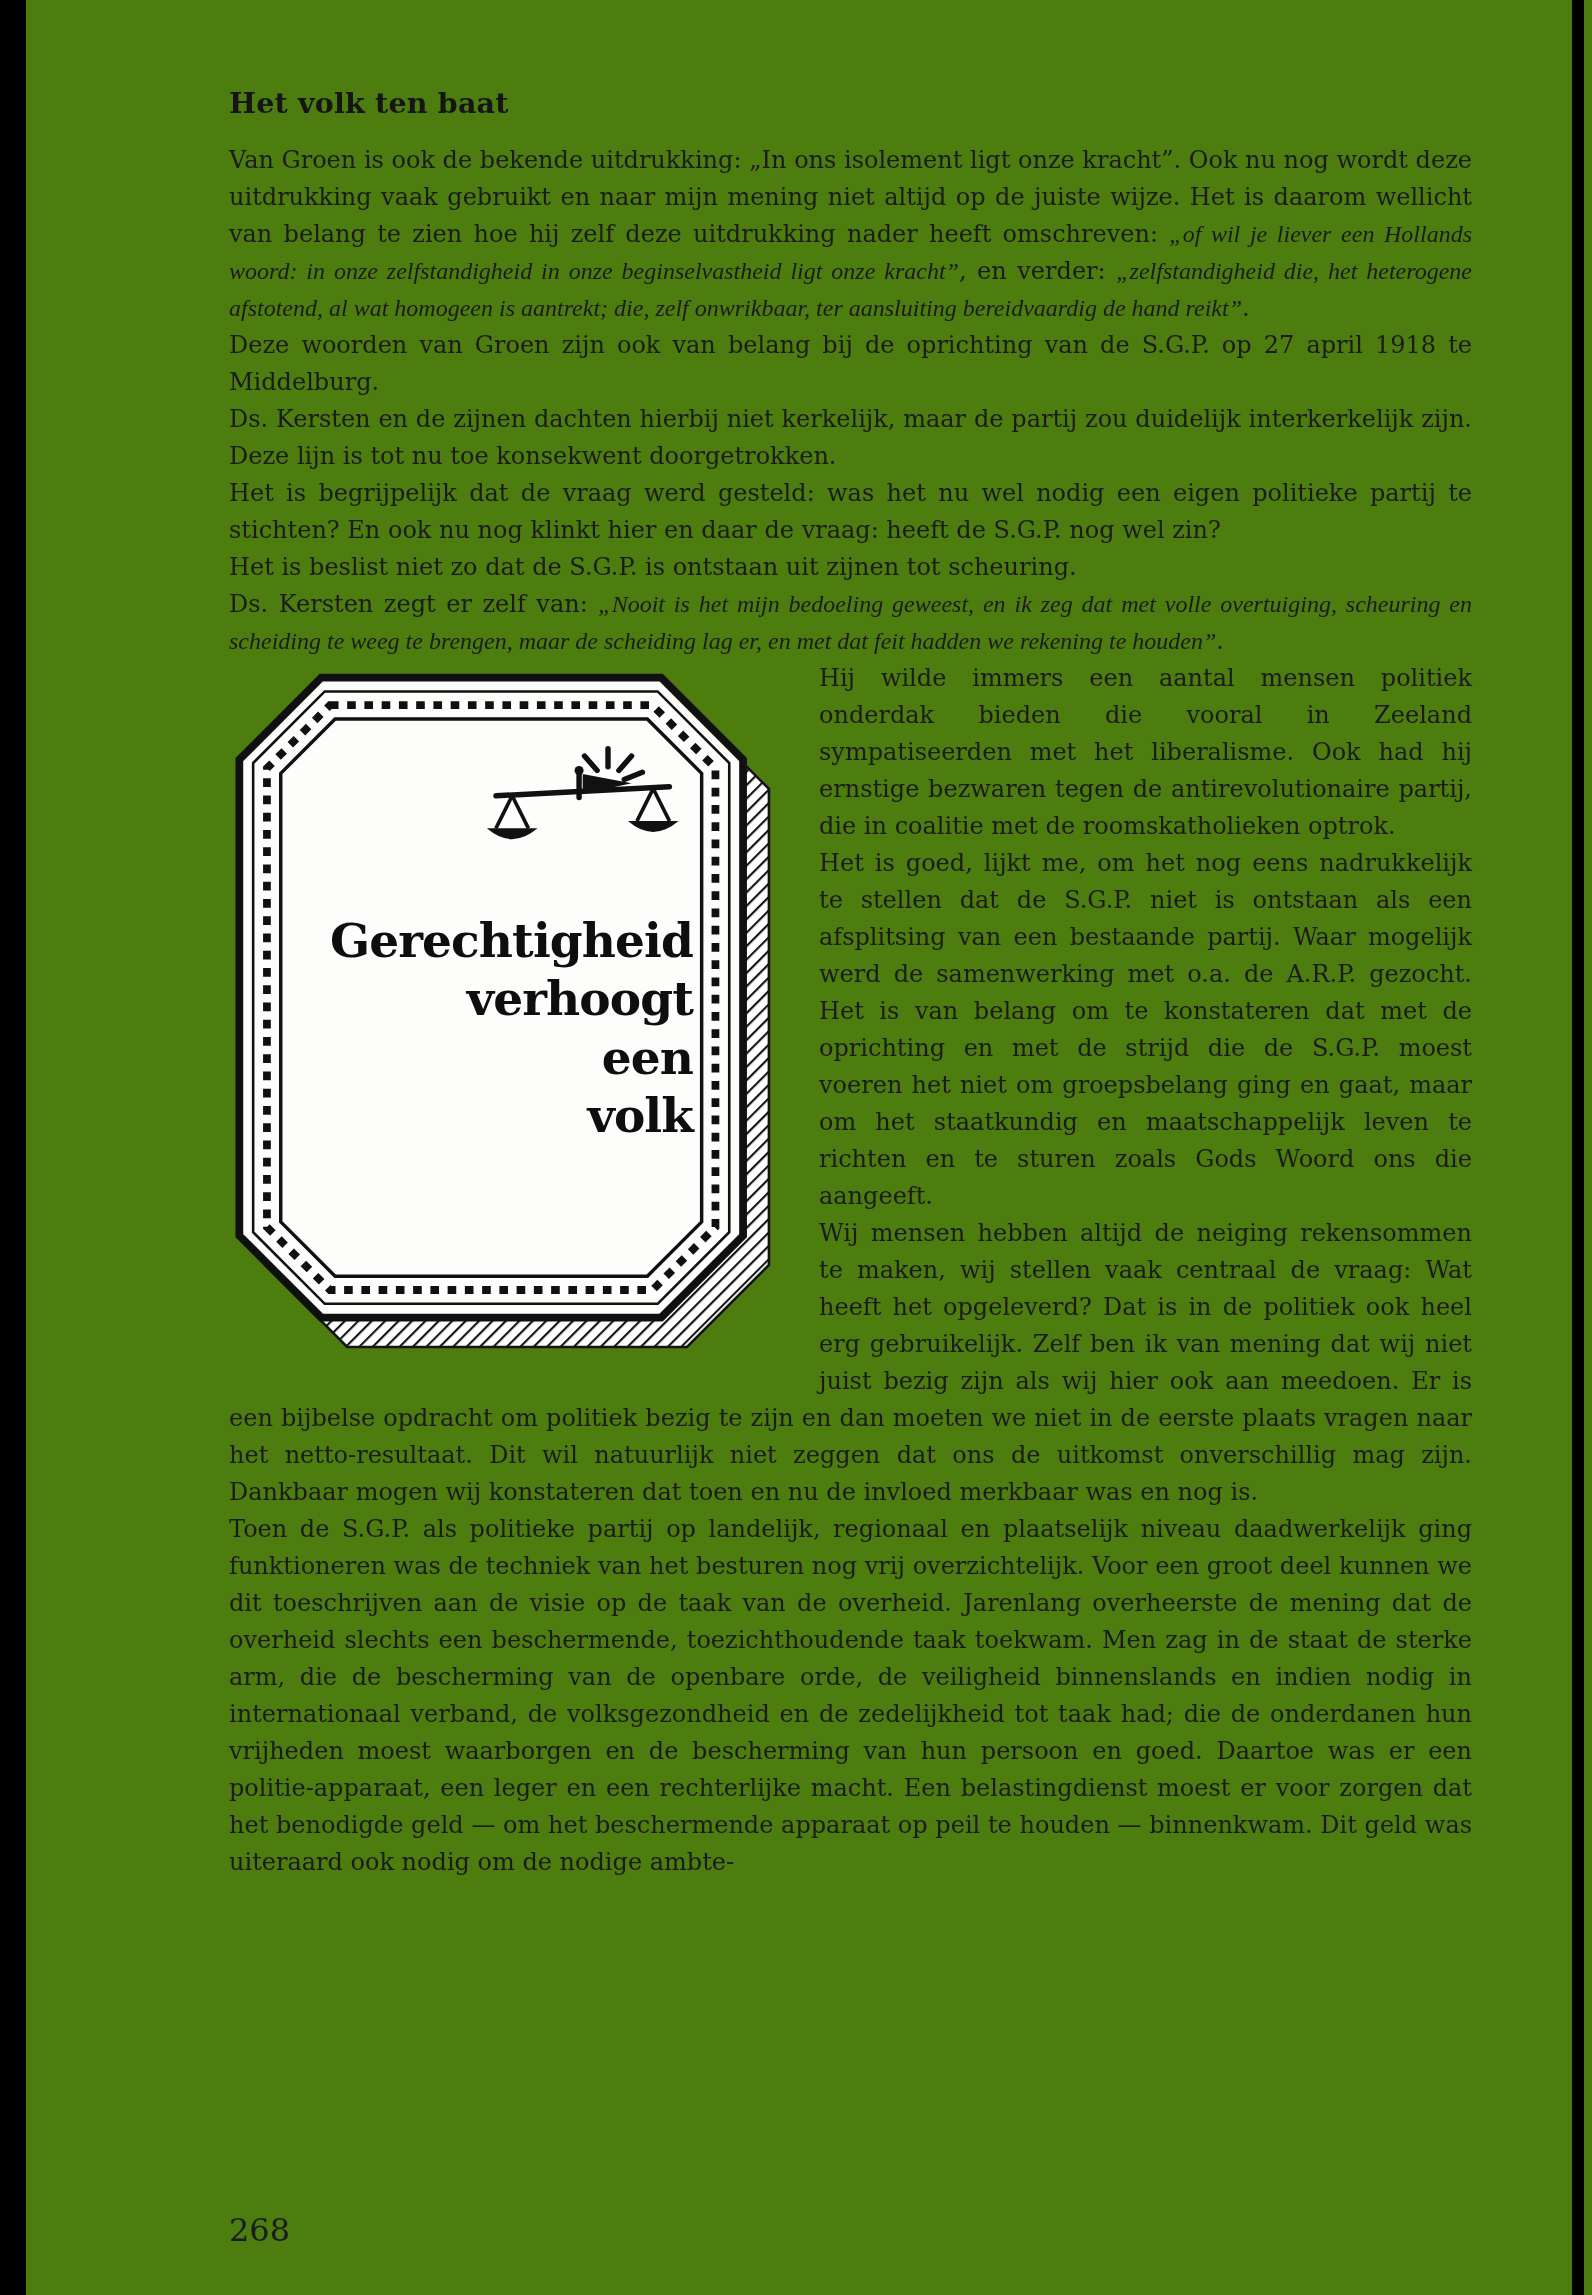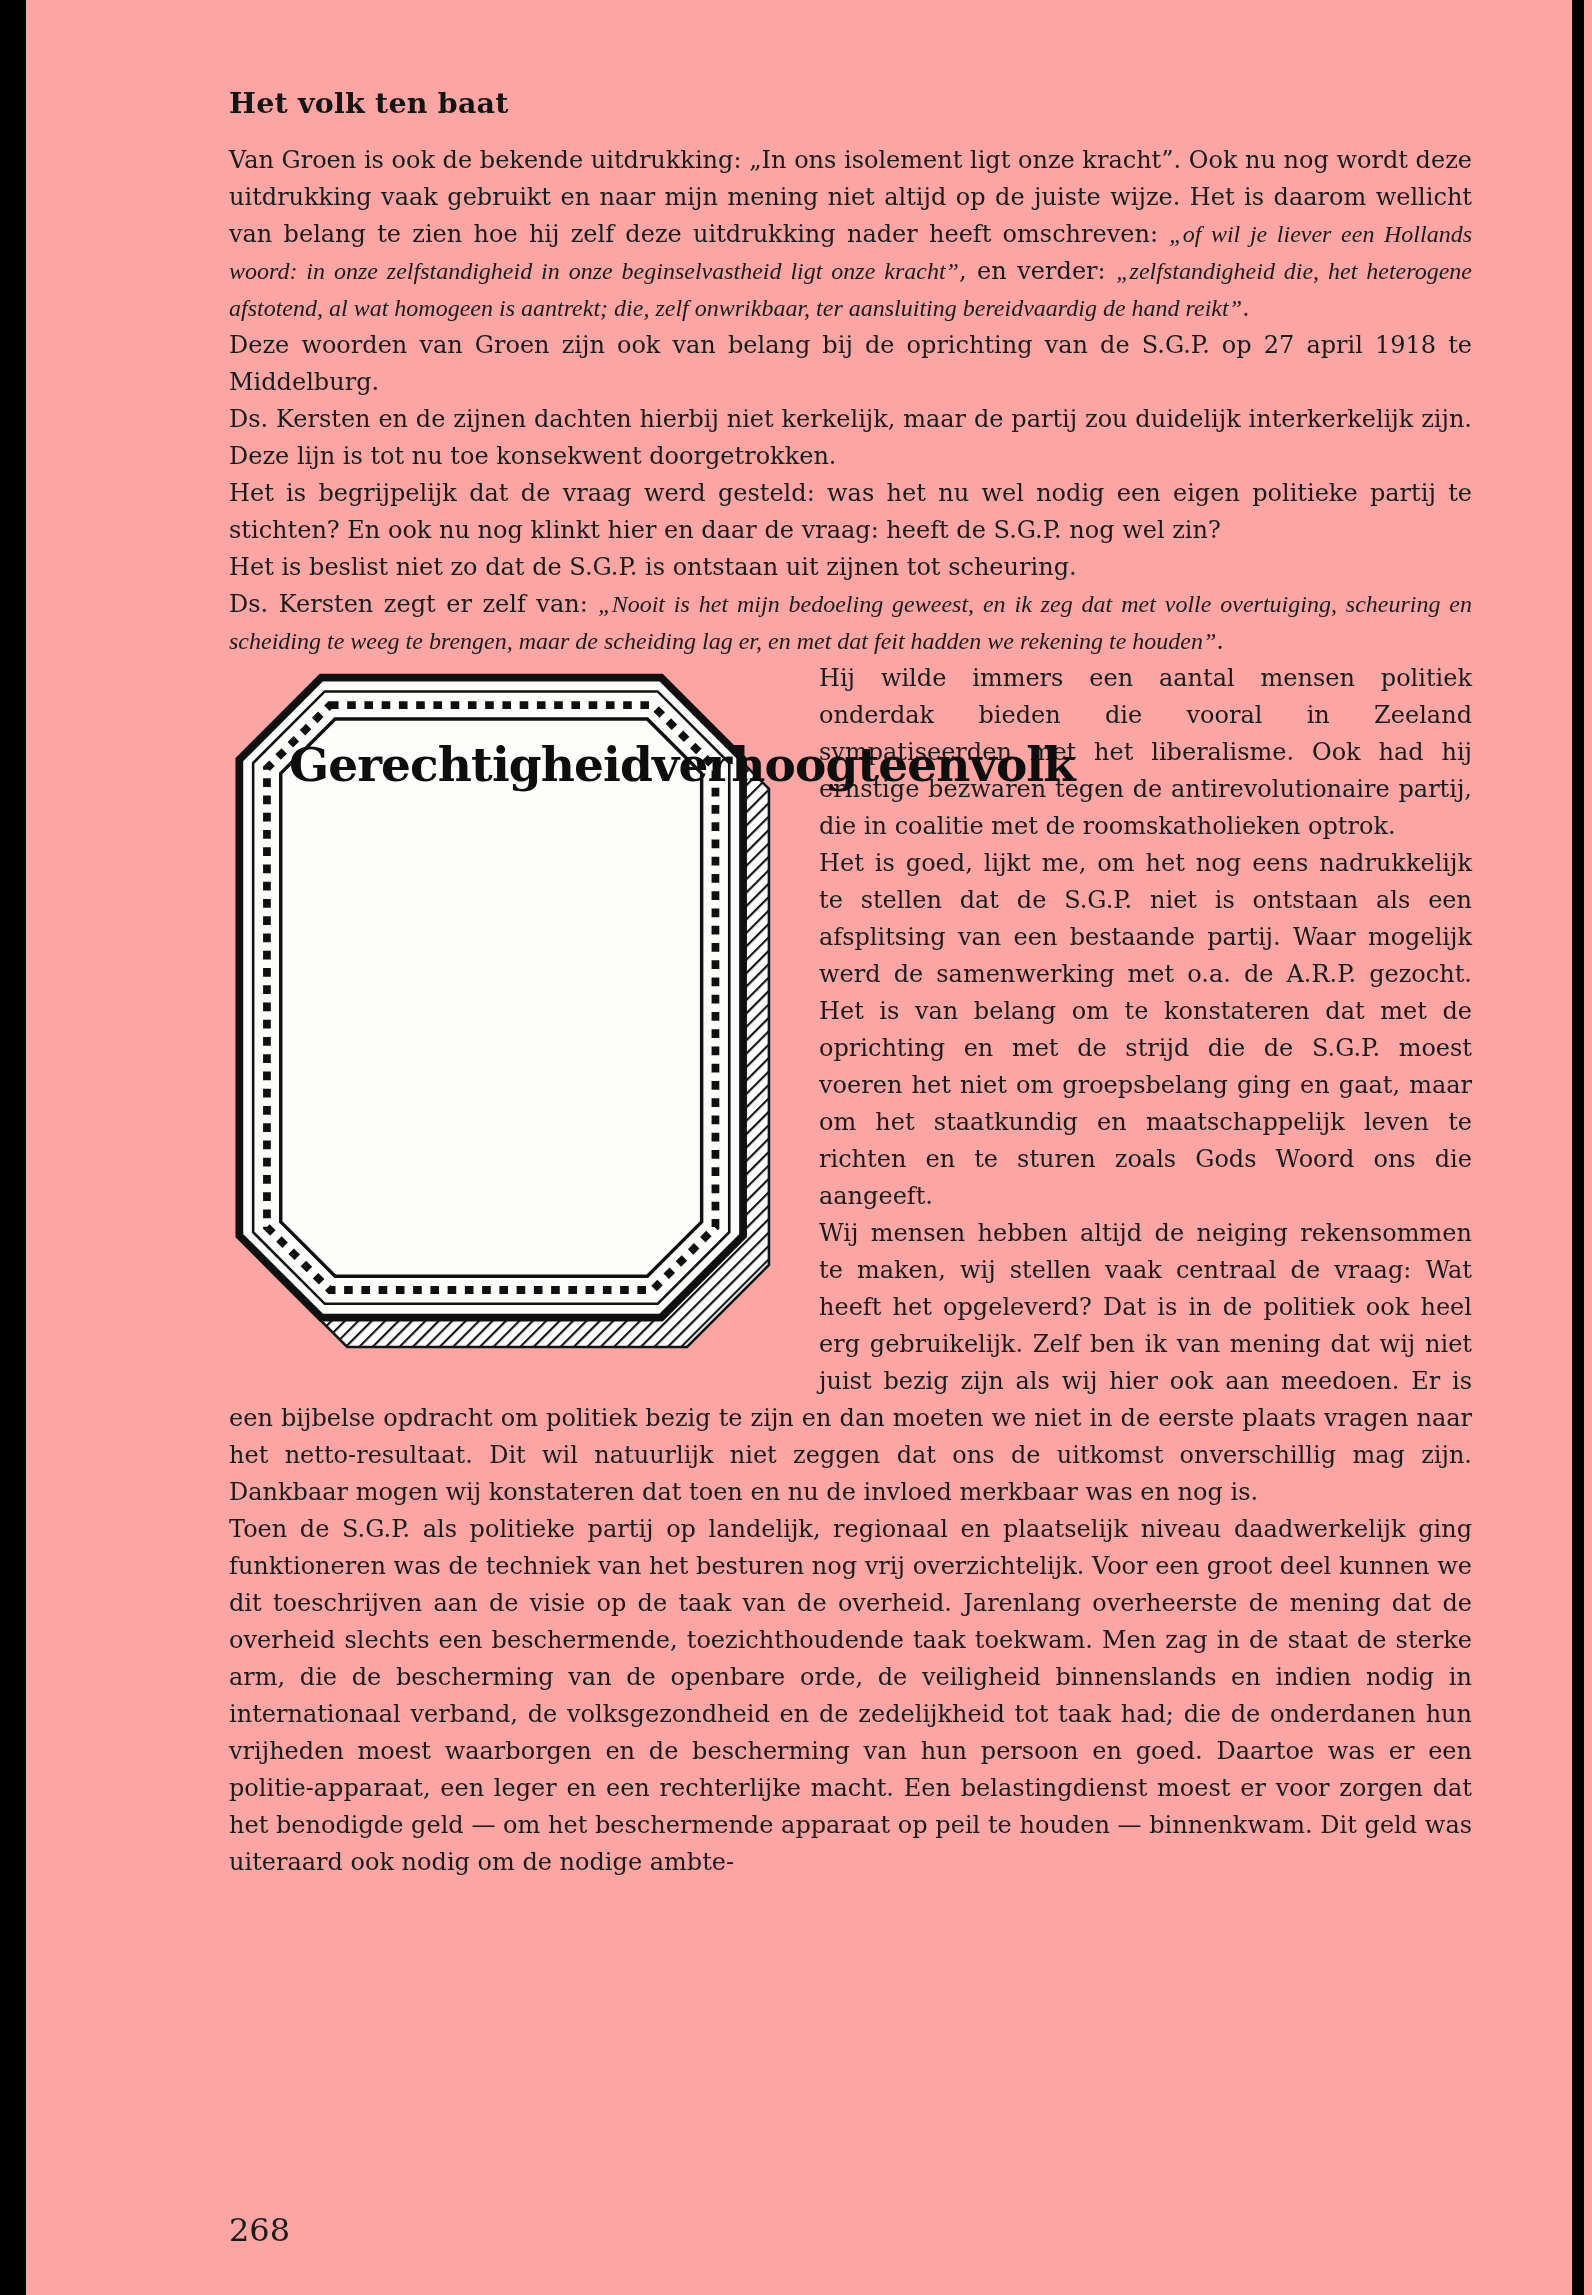--- a/index.html
+++ b/index.html
@@ -3,21 +3,21 @@
 <meta charset="utf-8">
 <style>
   * { box-sizing: border-box; margin: 0; padding: 0; }
   html, body { background: #ffffff; }
   body { width: 1592px; height: 2295px; font-family: "DejaVu Serif", "Liberation Serif", serif; }
 
   .page {
     position: relative;
     width: 1592px;
     height: 2295px;
-    background: #fca5a5;
+    background: #4d7c0f;
     overflow: hidden;
     color: #1b1b1b;
   }
 
   .bar-left {
     position: absolute; left: 0; top: 0;
     width: 26px; height: 2295px;
     background: #000;
   }
   .bar-right {
@@ -63,22 +63,22 @@
   .emblem-frame {
     position: absolute;
     left: 0; top: 0;
     width: 552px; height: 690px;
   }
   .emblem-inner {
     position: absolute;
     left: 60px; top: 67px;
     width: 404px; height: 530px;
     display: flex;
-    flex-direction: row;
-    align-items: flex-start;
+    flex-direction: column;
+    align-items: flex-end;
     text-align: center;
   }
   .scales {
     width: 217px;
     height: 145px;
     margin: 8.6px 0 22.4px 0;
   }
   .emblem-word {
     font-weight: 700;
     font-size: 47px;

